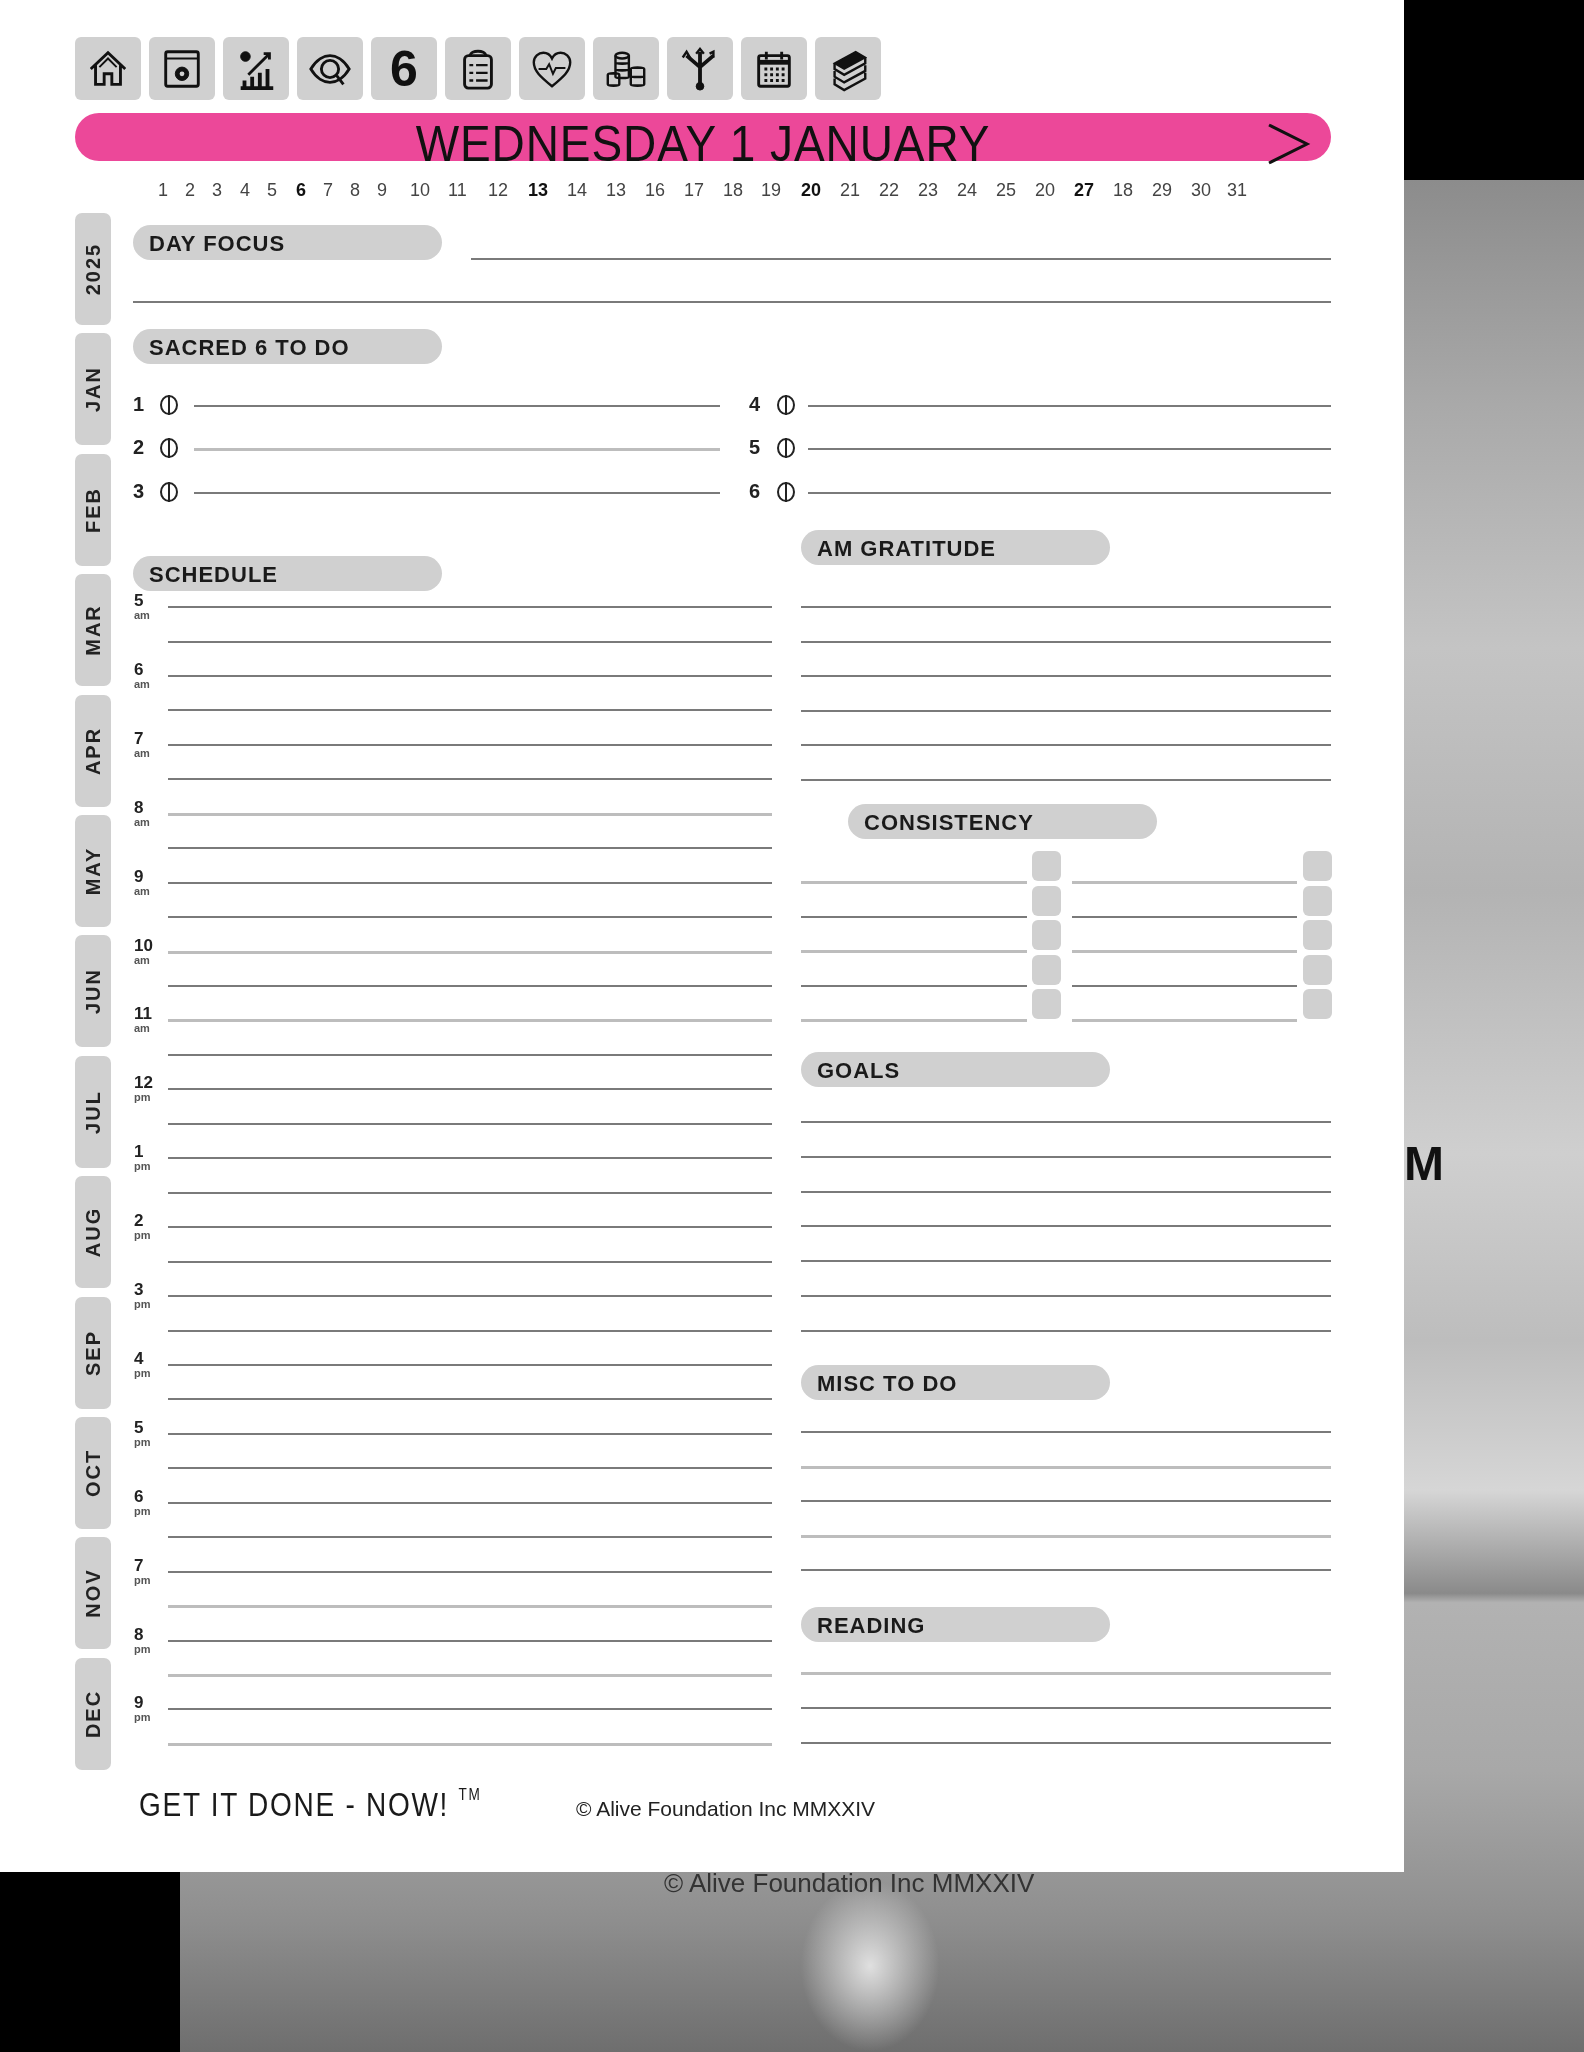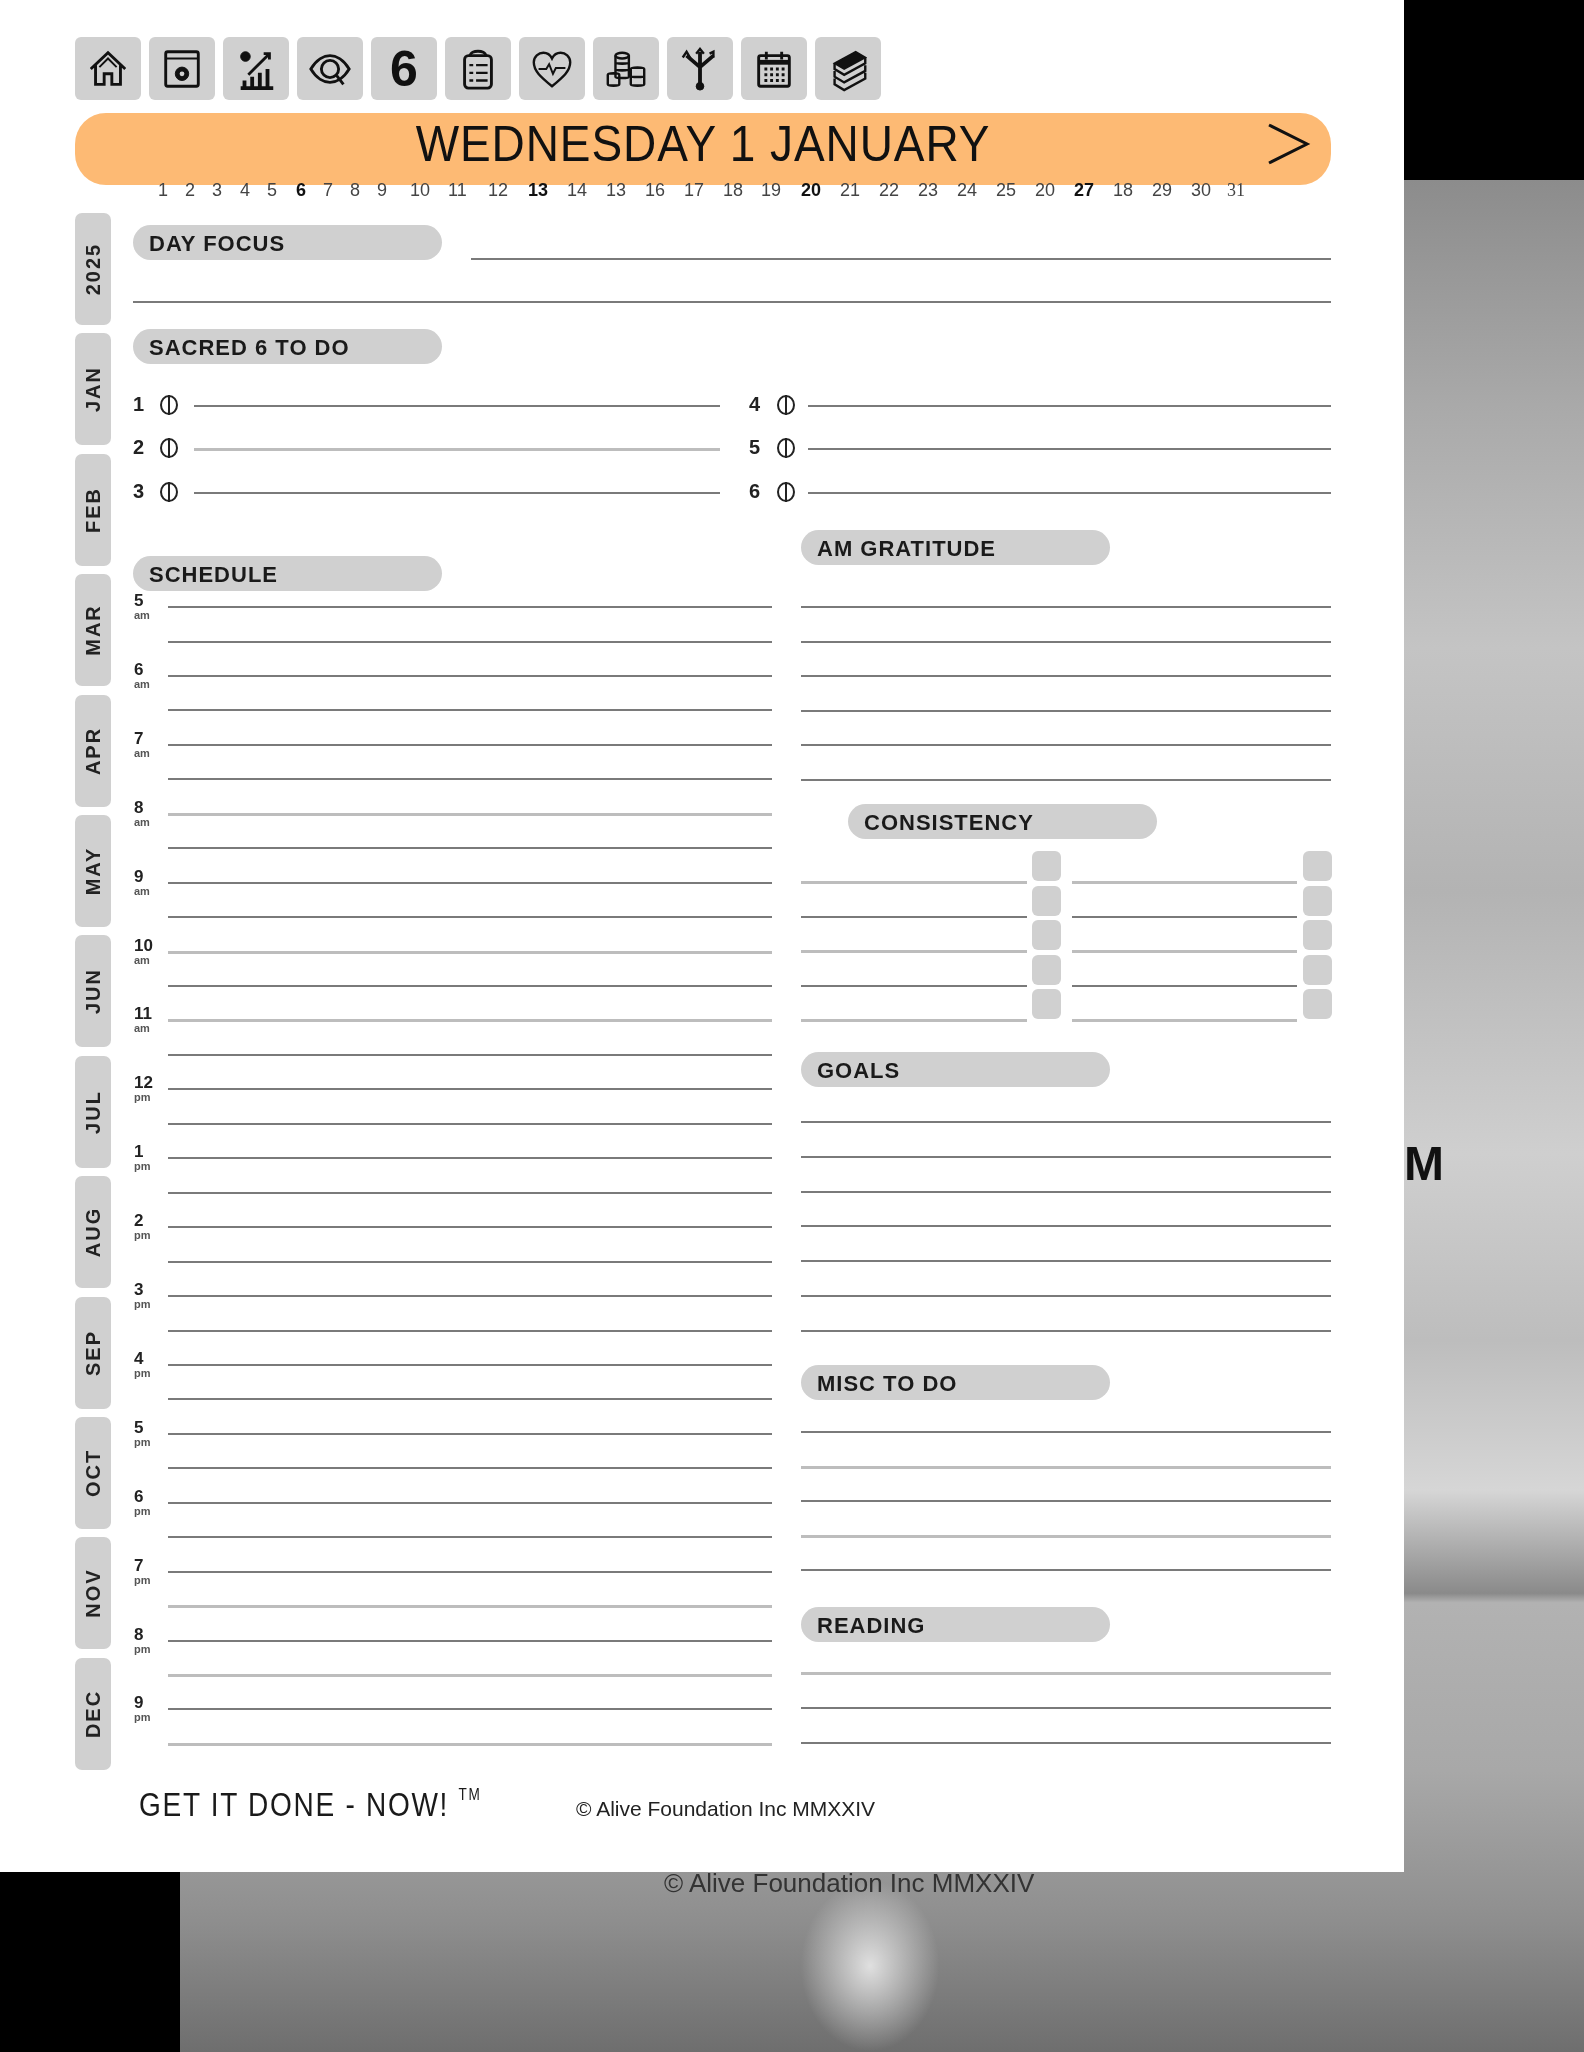--- a/index.html
+++ b/index.html
@@ -9,21 +9,21 @@
   .bg-streak{position:absolute;left:800px;top:1880px;width:140px;height:172px;background:radial-gradient(ellipse at center,rgba(255,255,255,.75),rgba(255,255,255,0) 70%);}
   .bg-copy{position:absolute;left:664px;top:1868px;font-size:26px;color:#333;white-space:nowrap;}
   .bg-letter{position:absolute;left:1404px;top:1136px;font-size:48px;font-weight:bold;color:#111;}
   .page{position:absolute;left:0;top:0;width:1404px;height:1872px;background:#fff;}
   .icon-btn{position:absolute;top:37px;width:66px;height:63px;background:#d0d0d0;border-radius:6px;display:flex;align-items:center;justify-content:center;}
   .icon-btn svg{width:46px;height:46px;}
   .six{font-size:50px;font-weight:bold;color:#111;line-height:1;}
   .dj-btn{position:absolute;left:1031px;top:37px;width:300px;height:62px;background:#d0d0d0;border-radius:8px;}
   .dj-btn svg{position:absolute;left:14px;top:8px;width:46px;height:46px;}
   .dj-label{position:absolute;left:84px;top:17px;font-size:23px;font-weight:bold;letter-spacing:1.5px;color:#3e2a2a;}
-  .datebar{position:absolute;left:75px;top:113px;width:1256px;height:72px;background:#fdba74;border-radius:31px;}
+  .datebar{position:absolute;left:75px;top:113px;width:1256px;height:48px;background:#ec4899;border-radius:31px;}
   .date-title{position:absolute;left:0;right:0;top:2px;text-align:center;font-size:50px;color:#111;letter-spacing:1px;transform:scaleX(.92);}
   .next-arrow{position:absolute;right:18px;top:6px;width:50px;height:50px;}
   .days{position:absolute;left:156px;top:180px;height:24px;display:flex;}
   .day{font-size:18px;color:#444;margin-right:0;text-align:center;}
   .day.b{font-weight:bold;color:#111;}
   .tab{position:absolute;left:75px;width:36px;height:112px;background:#d0d0d0;border-radius:7px;}
   .tab span{position:absolute;left:50%;top:50%;transform:translate(-50%,-50%) rotate(-90deg);font-size:20px;font-weight:bold;letter-spacing:2px;color:#222;white-space:nowrap;}
   .pill{position:absolute;height:35px;background:#d0d0d0;border-radius:18px;}
   .pill span{position:absolute;left:16px;top:6px;font-size:22px;font-weight:bold;letter-spacing:1px;color:#1a1a1a;}
   .line{position:absolute;height:2px;background:#7a7a7a;}
@@ -161,21 +161,21 @@
       <span class="day" style="position: absolute; left: 840px;">21</span>
       <span class="day" style="position: absolute; left: 879px;">22</span>
       <span class="day" style="position: absolute; left: 918px;">23</span>
       <span class="day" style="position: absolute; left: 957px;">24</span>
       <span class="day" style="position: absolute; left: 996px;">25</span>
       <span class="day" style="position: absolute; left: 1035px;">20</span>
       <span class="day b" style="position: absolute; left: 1074px;">27</span>
       <span class="day" style="position: absolute; left: 1113px;">18</span>
       <span class="day" style="position: absolute; left: 1152px;">29</span>
       <span class="day" style="position: absolute; left: 1191px;">30</span>
-      <span class="day" style="position: absolute; left: 1227px; font-family: Liberation Serif, serif;">31</span>
+      <span class="day" style="position: absolute; left: 1227px;">31</span>
     </div>
 
   <div id="tabs">
       <div class="tab" style="top: 213px;">
         <span>2025</span>
       </div>
       <div class="tab" style="top: 333.4px;">
         <span>JAN</span>
       </div>
       <div class="tab" style="top: 453.8px;">

